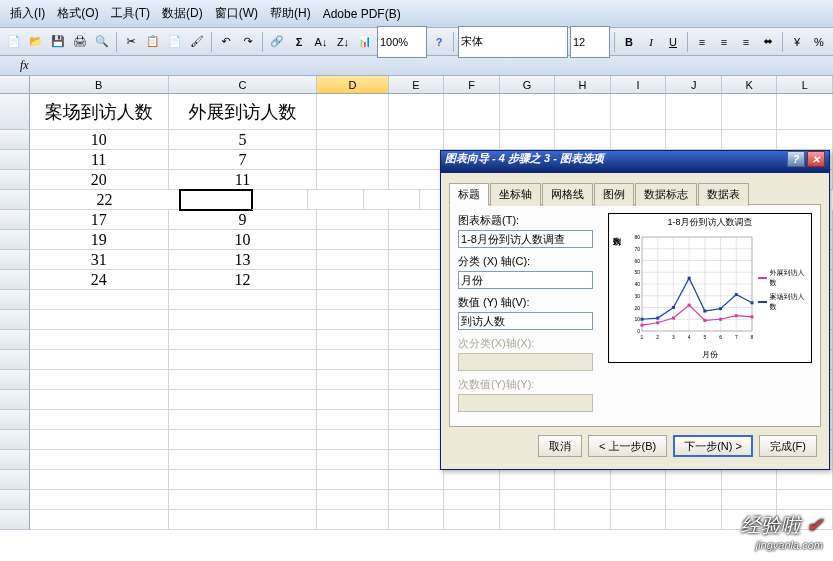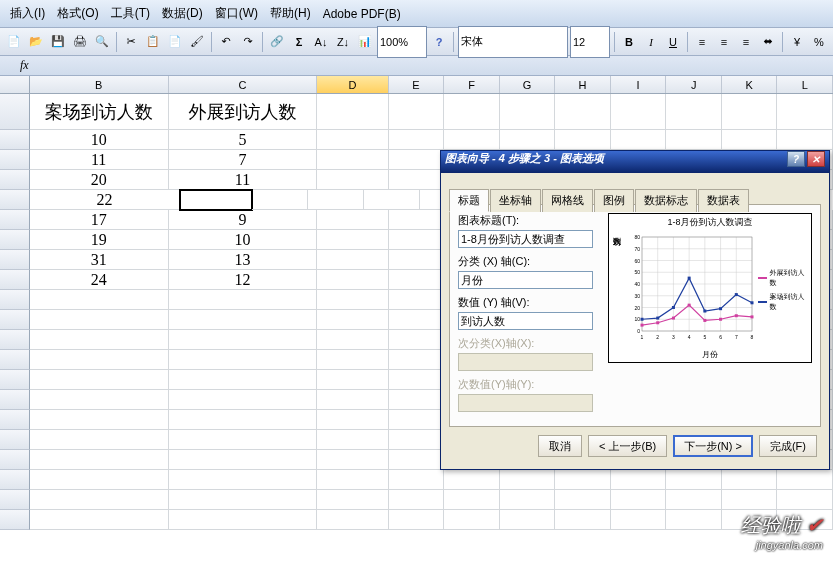--- a/index.html
+++ b/index.html
@@ -35,21 +35,21 @@
 .row .cell.data { font-size: 16px; font-family: serif; }
 .cell.active { outline: 2px solid #000; outline-offset: -1px; }
 
 .dialog { position: absolute; left: 440px; top: 150px; width: 390px; background: #ece9d8; border: 1px solid #0a246a; box-shadow: 2px 2px 5px rgba(0,0,0,.3); font-size: 11px; }
 .dialog .titlebar { background: linear-gradient(#3a6ad0, #0a246a); color: #fff; height: 22px; display: flex; align-items: flex-start; padding: 0 4px; font-weight: bold; font-style: italic; }
 .dialog .titlebar .ttl { flex: 1; }
 .dialog .titlebar .winbtn { width: 18px; height: 16px; background: linear-gradient(#f0a0a0, #d04040); border: 1px solid #803030; color: #fff; display: inline-flex; align-items: center; justify-content: center; margin-left: 2px; font-size: 10px; cursor:pointer; }
 .dialog .titlebar .helpbtn { background: linear-gradient(#d0e0f0, #6080b0); border: 1px solid #406090; }
 .dialog .body { padding: 8px; }
 .tabs { display: flex; border-bottom: 1px solid #aca899; }
-.tabs .tab { padding: 3px 8px; border: 1px solid #aca899; border-bottom: none; background: #ece9d8; margin-right: 1px; cursor: pointer; position: relative; top: 8px; }
+.tabs .tab { padding: 3px 8px; border: 1px solid #aca899; border-bottom: none; background: #ece9d8; margin-right: 1px; cursor: pointer; position: relative; top: 2px; }
 .tabs .tab.active { background: #fcfcfc; border-bottom: 1px solid #fcfcfc; }
 .tab-content { background: #fcfcfc; border: 1px solid #aca899; border-top: none; padding: 8px; display: flex; gap: 15px; }
 .form-col { width: 135px; }
 .form-col .lbl { margin-bottom: 2px; }
 .form-col .lbl.disabled { color: #aca899; }
 .form-col input { width: 100%; height: 18px; border: 1px solid #7f9db9; padding: 0 2px; font-size: 11px; margin-bottom: 6px; font-family: inherit; }
 .form-col input:disabled { background: #ece9d8; border-color: #c0c0b0; }
 
 .chart-preview { flex: 1; background: #fff; border: 1px solid #000; height: 150px; position: relative; font-size: 8px; display: flex; flex-direction: column; }
 .chart-preview .ctitle { text-align: center; font-size: 9px; padding: 2px 0; }

